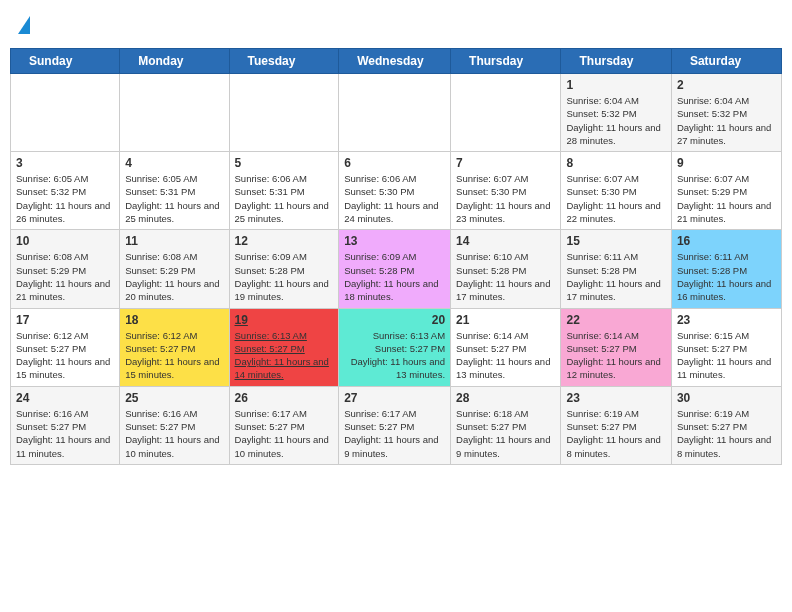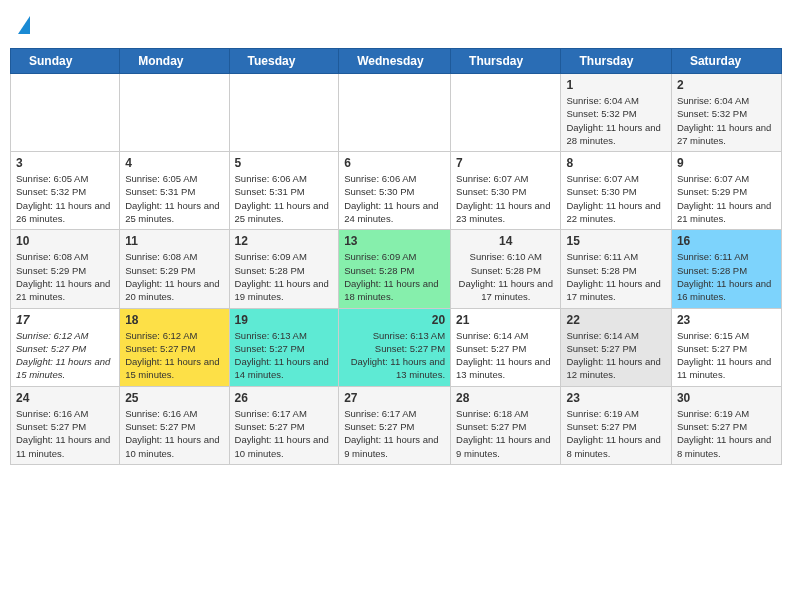--- a/index.html
+++ b/index.html
@@ -185,59 +185,59 @@
           <div class="day-info">Sunrise: 6:08 AM<br>Sunset: 5:29 PM<br>Daylight: 11 hours and 21 minutes.</div>
         </td>
         <td style="background: rgb(245, 245, 245);">
           <span class="day-number">11</span>
           <div class="day-info">Sunrise: 6:08 AM<br>Sunset: 5:29 PM<br>Daylight: 11 hours and 20 minutes.</div>
         </td>
         <td style="background: rgb(245, 245, 245); margin-left: 23px;">
           <span class="day-number">12</span>
           <div class="day-info">Sunrise: 6:09 AM<br>Sunset: 5:28 PM<br>Daylight: 11 hours and 19 minutes.</div>
         </td>
-        <td style="background: #86efac;">
+        <td style="background: #f0abfc;">
           <span class="day-number">13</span>
           <div class="day-info">Sunrise: 6:09 AM<br>Sunset: 5:28 PM<br>Daylight: 11 hours and 18 minutes.</div>
         </td>
-        <td style="background: rgb(245, 245, 245); text-align: center;">
+        <td style="background: rgb(245, 245, 245);">
           <span class="day-number">14</span>
           <div class="day-info">Sunrise: 6:10 AM<br>Sunset: 5:28 PM<br>Daylight: 11 hours and 17 minutes.</div>
         </td>
         <td style="background: rgb(245, 245, 245);">
           <span class="day-number">15</span>
           <div class="day-info">Sunrise: 6:11 AM<br>Sunset: 5:28 PM<br>Daylight: 11 hours and 17 minutes.</div>
         </td>
         <td style="background: #7dd3fc;">
           <span class="day-number">16</span>
           <div class="day-info">Sunrise: 6:11 AM<br>Sunset: 5:28 PM<br>Daylight: 11 hours and 16 minutes.</div>
         </td>
       </tr>
       <tr>
-        <td style="background: rgb(255, 255, 255); font-style: italic;">
+        <td style="background: rgb(255, 255, 255);">
           <span class="day-number">17</span>
           <div class="day-info">Sunrise: 6:12 AM<br>Sunset: 5:27 PM<br>Daylight: 11 hours and 15 minutes.</div>
         </td>
         <td style="background: #fde047;">
           <span class="day-number">18</span>
           <div class="day-info">Sunrise: 6:12 AM<br>Sunset: 5:27 PM<br>Daylight: 11 hours and 15 minutes.</div>
         </td>
-        <td style="background: #5eead4;">
+        <td style="background: #ef4444; text-decoration: underline;">
           <span class="day-number">19</span>
           <div class="day-info">Sunrise: 6:13 AM<br>Sunset: 5:27 PM<br>Daylight: 11 hours and 14 minutes.</div>
         </td>
         <td style="background: #5eead4; text-align: right;">
           <span class="day-number">20</span>
           <div class="day-info">Sunrise: 6:13 AM<br>Sunset: 5:27 PM<br>Daylight: 11 hours and 13 minutes.</div>
         </td>
         <td style="background: rgb(255, 255, 255);">
           <span class="day-number">21</span>
           <div class="day-info">Sunrise: 6:14 AM<br>Sunset: 5:27 PM<br>Daylight: 11 hours and 13 minutes.</div>
         </td>
-        <td style="background: #e5e5e5;">
+        <td style="background: #f9a8d4;">
           <span class="day-number">22</span>
           <div class="day-info">Sunrise: 6:14 AM<br>Sunset: 5:27 PM<br>Daylight: 11 hours and 12 minutes.</div>
         </td>
         <td style="background: rgb(255, 255, 255);">
           <span class="day-number">23</span>
           <div class="day-info">Sunrise: 6:15 AM<br>Sunset: 5:27 PM<br>Daylight: 11 hours and 11 minutes.</div>
         </td>
       </tr>
       <tr>
         <td style="background: rgb(245, 245, 245);">

